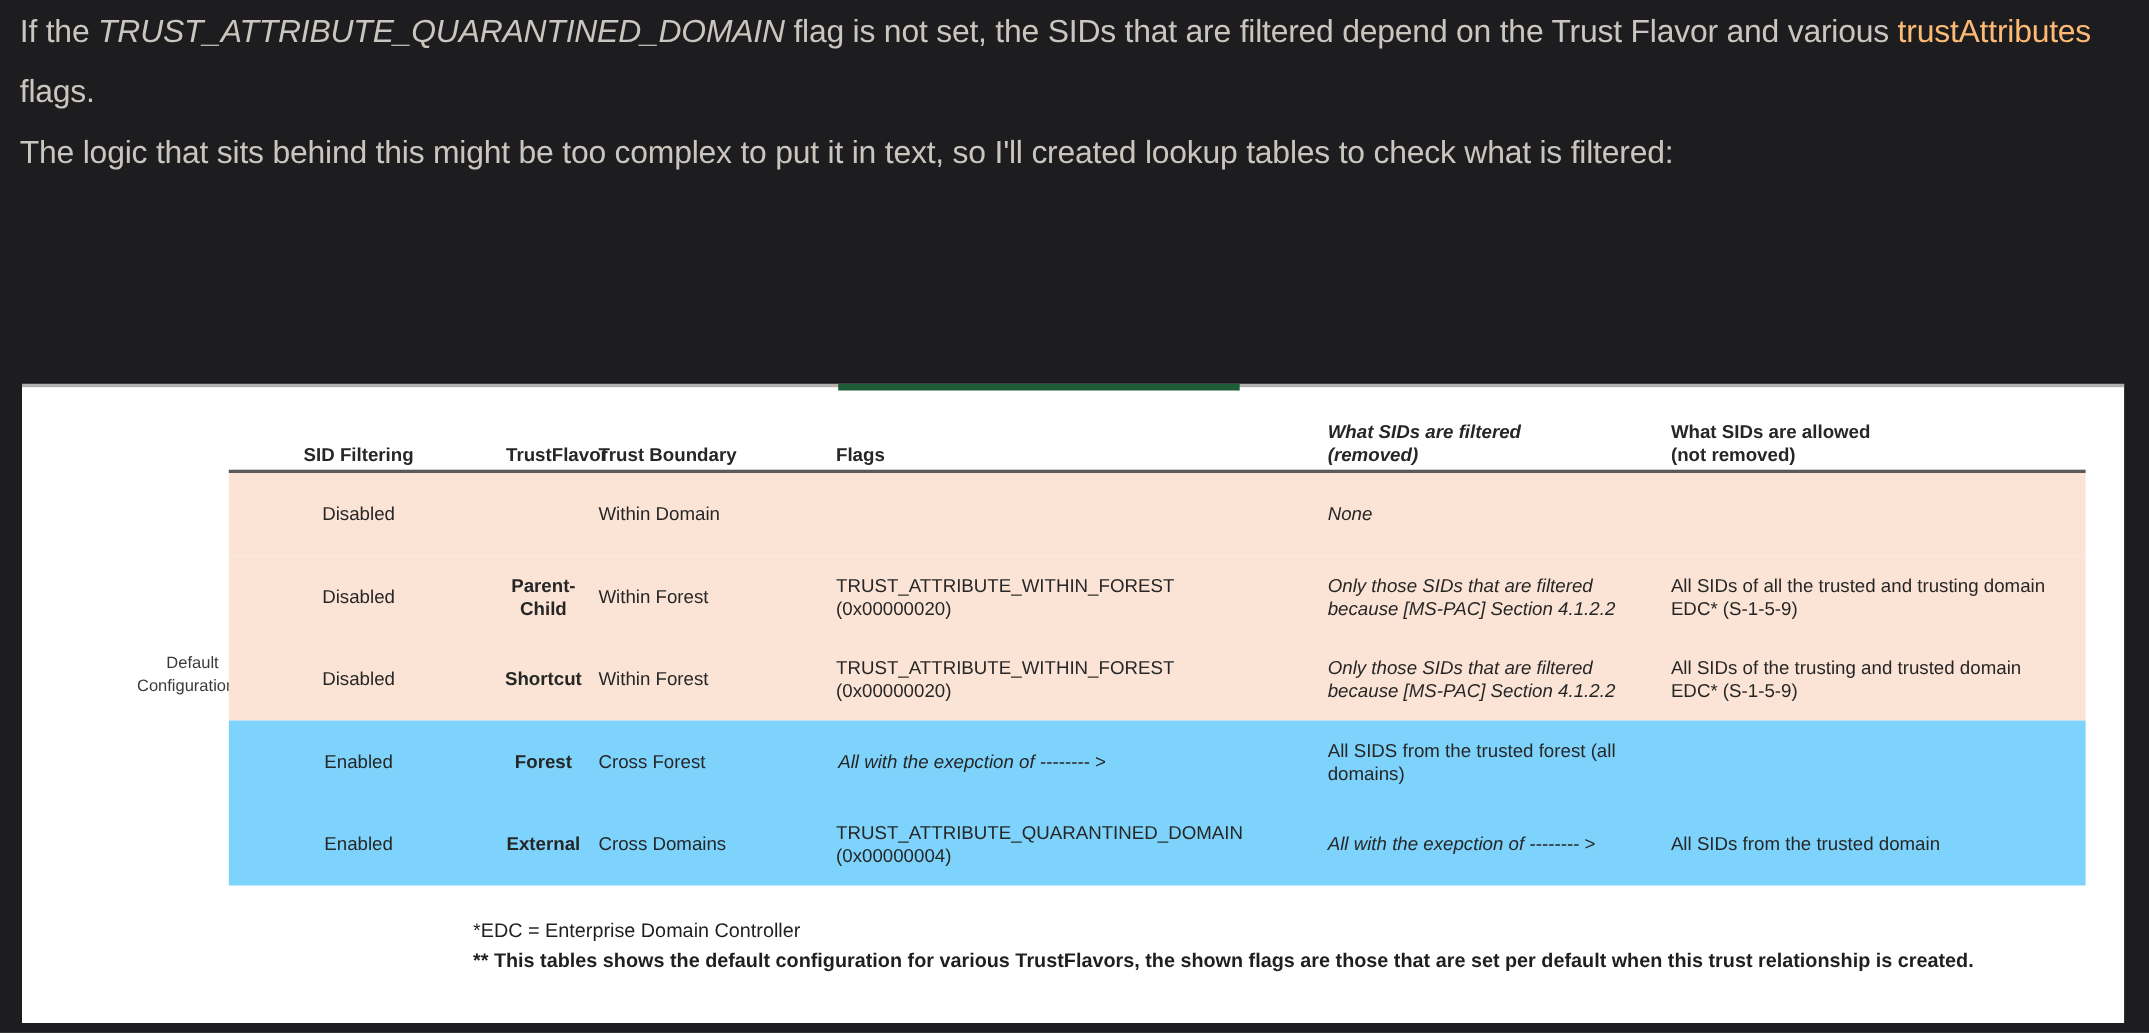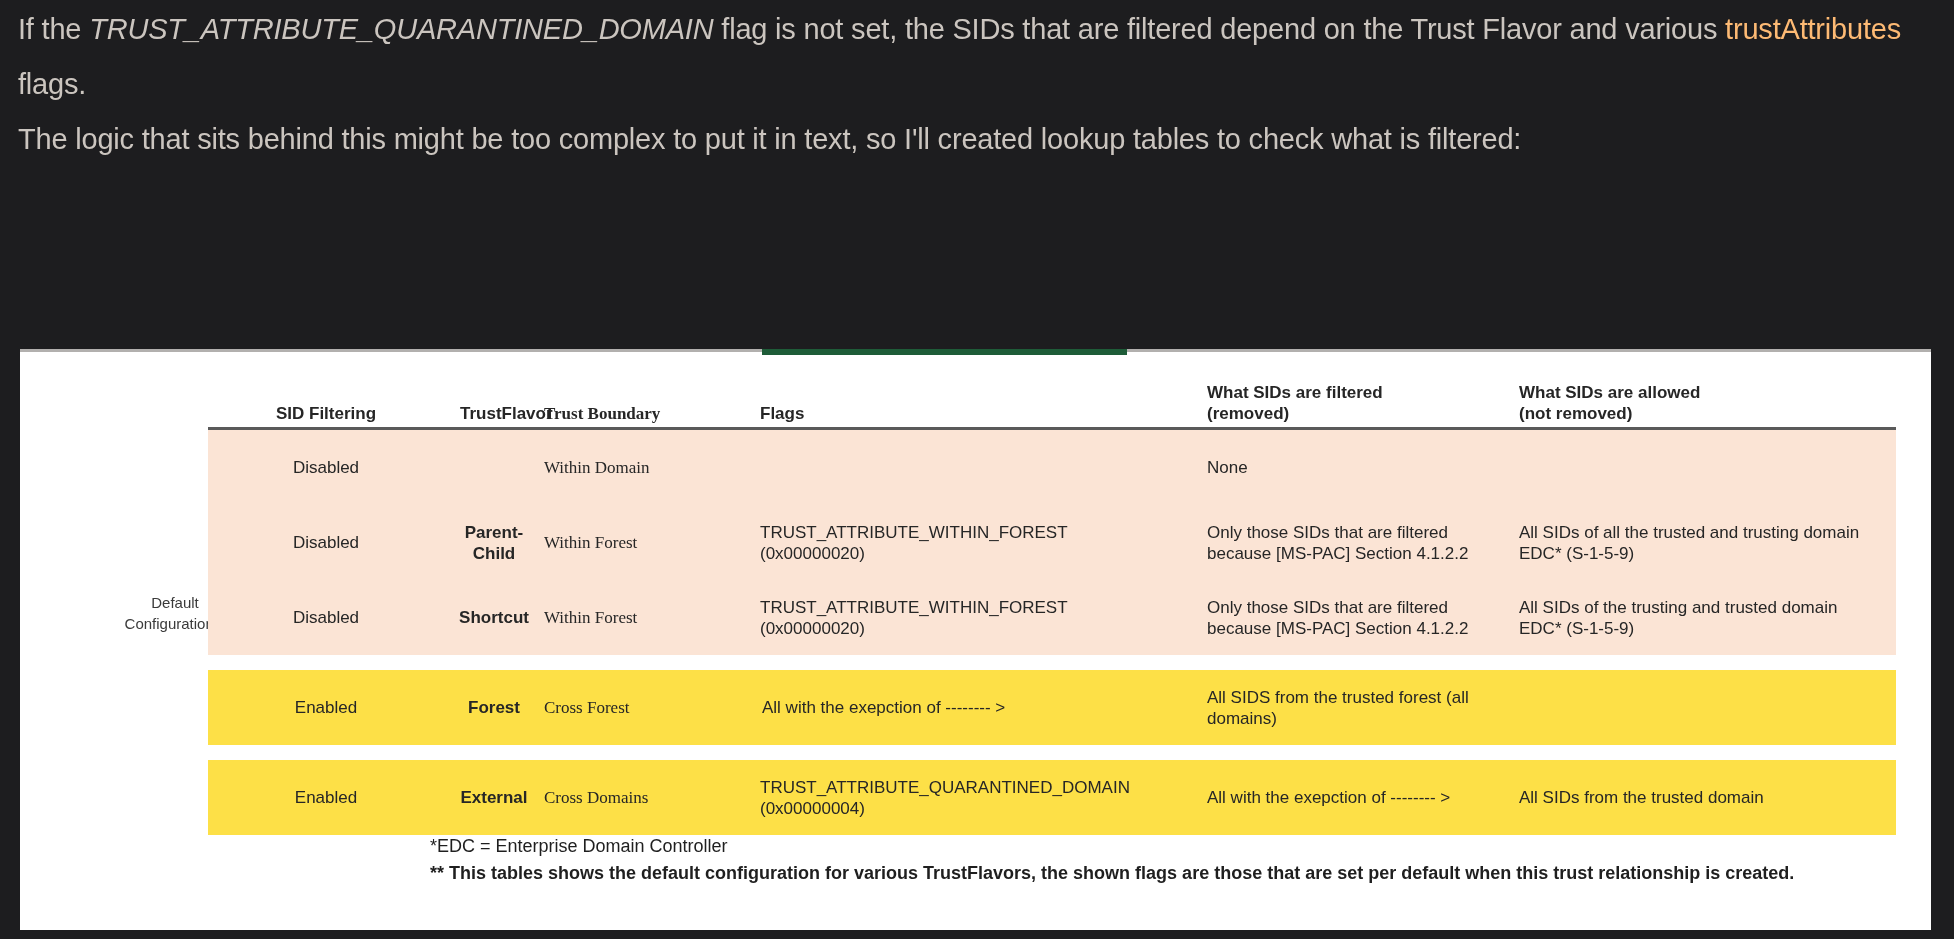--- a/index.html
+++ b/index.html
@@ -73,28 +73,28 @@
     box-sizing: border-box;
   }
   .thead .hc { white-space: pre-line; }
   .trow {
     height: 75px;
     align-items: center;
     font-size: 17px;
     line-height: 21px;
   }
   .trow.peach { background: #fbe4d5; }
-  .trow.gray  { background: #fde047; margin-top: 15px; }
+  .trow.gray  { background: #7dd3fc; }
   .cell { white-space: pre-line; }
   .c1 { text-align: center; }
   .c2 { text-align: center; font-weight: bold; }
   .thead .c2 { font-weight: bold; margin-left: 16px; }
-  .c3 { text-align: left; font-family: Liberation Serif, serif; }
+  .c3 { text-align: left; }
   .c4 { padding-left: 26px; }
-  .c5 { padding-left: 28px; }
+  .c5 { padding-left: 28px; font-style: italic; }
   .c6 { padding-left: 28px; }
 
   .footnotes {
     position: absolute;
     top: 481px; left: 410px;
     font-size: 18px;
     line-height: 27px;
     color: #1f1f1f;
   }
   .footnotes .fn2 { font-weight: bold; }

